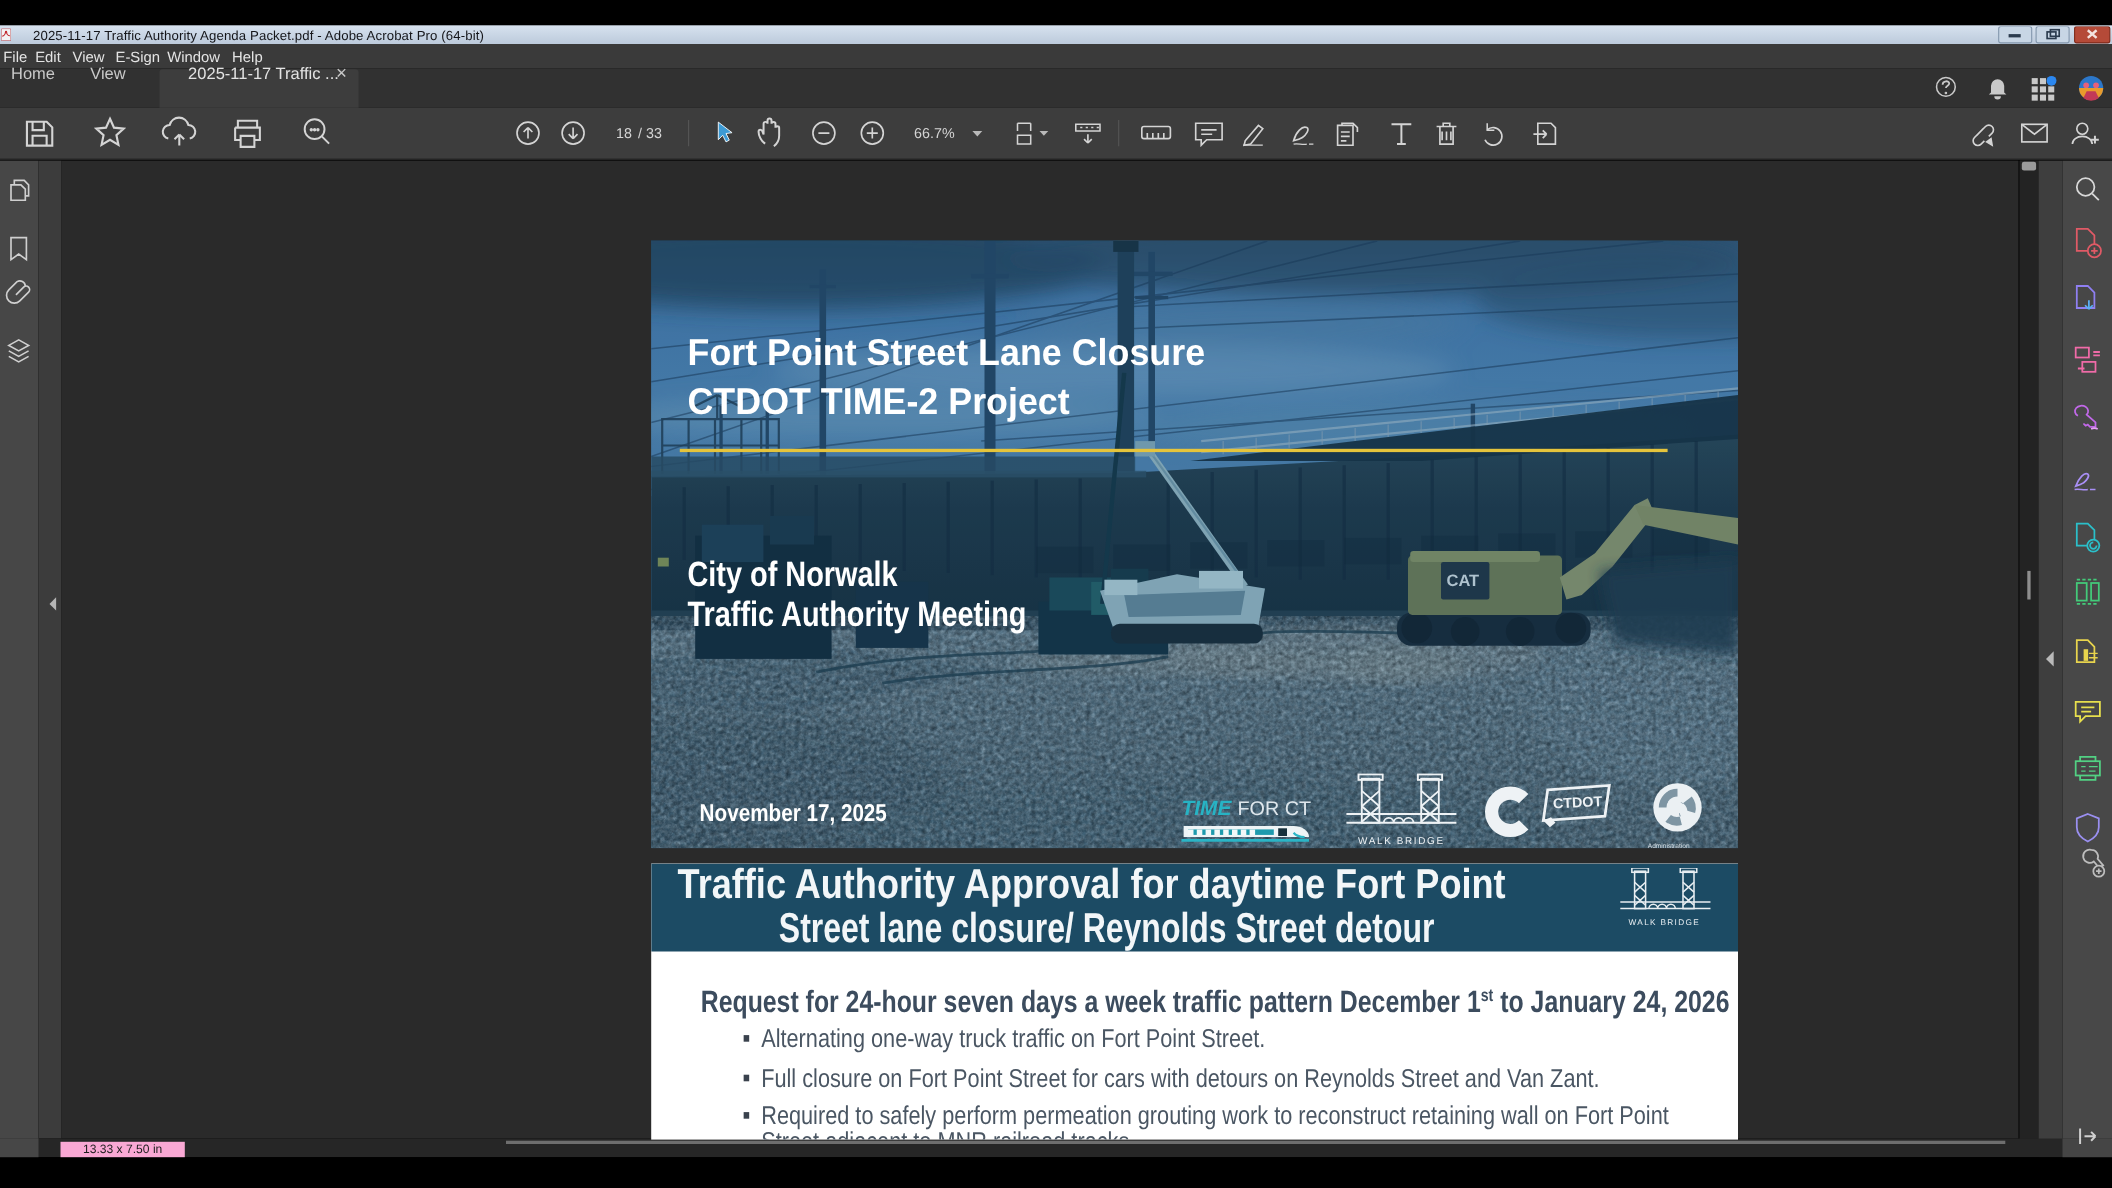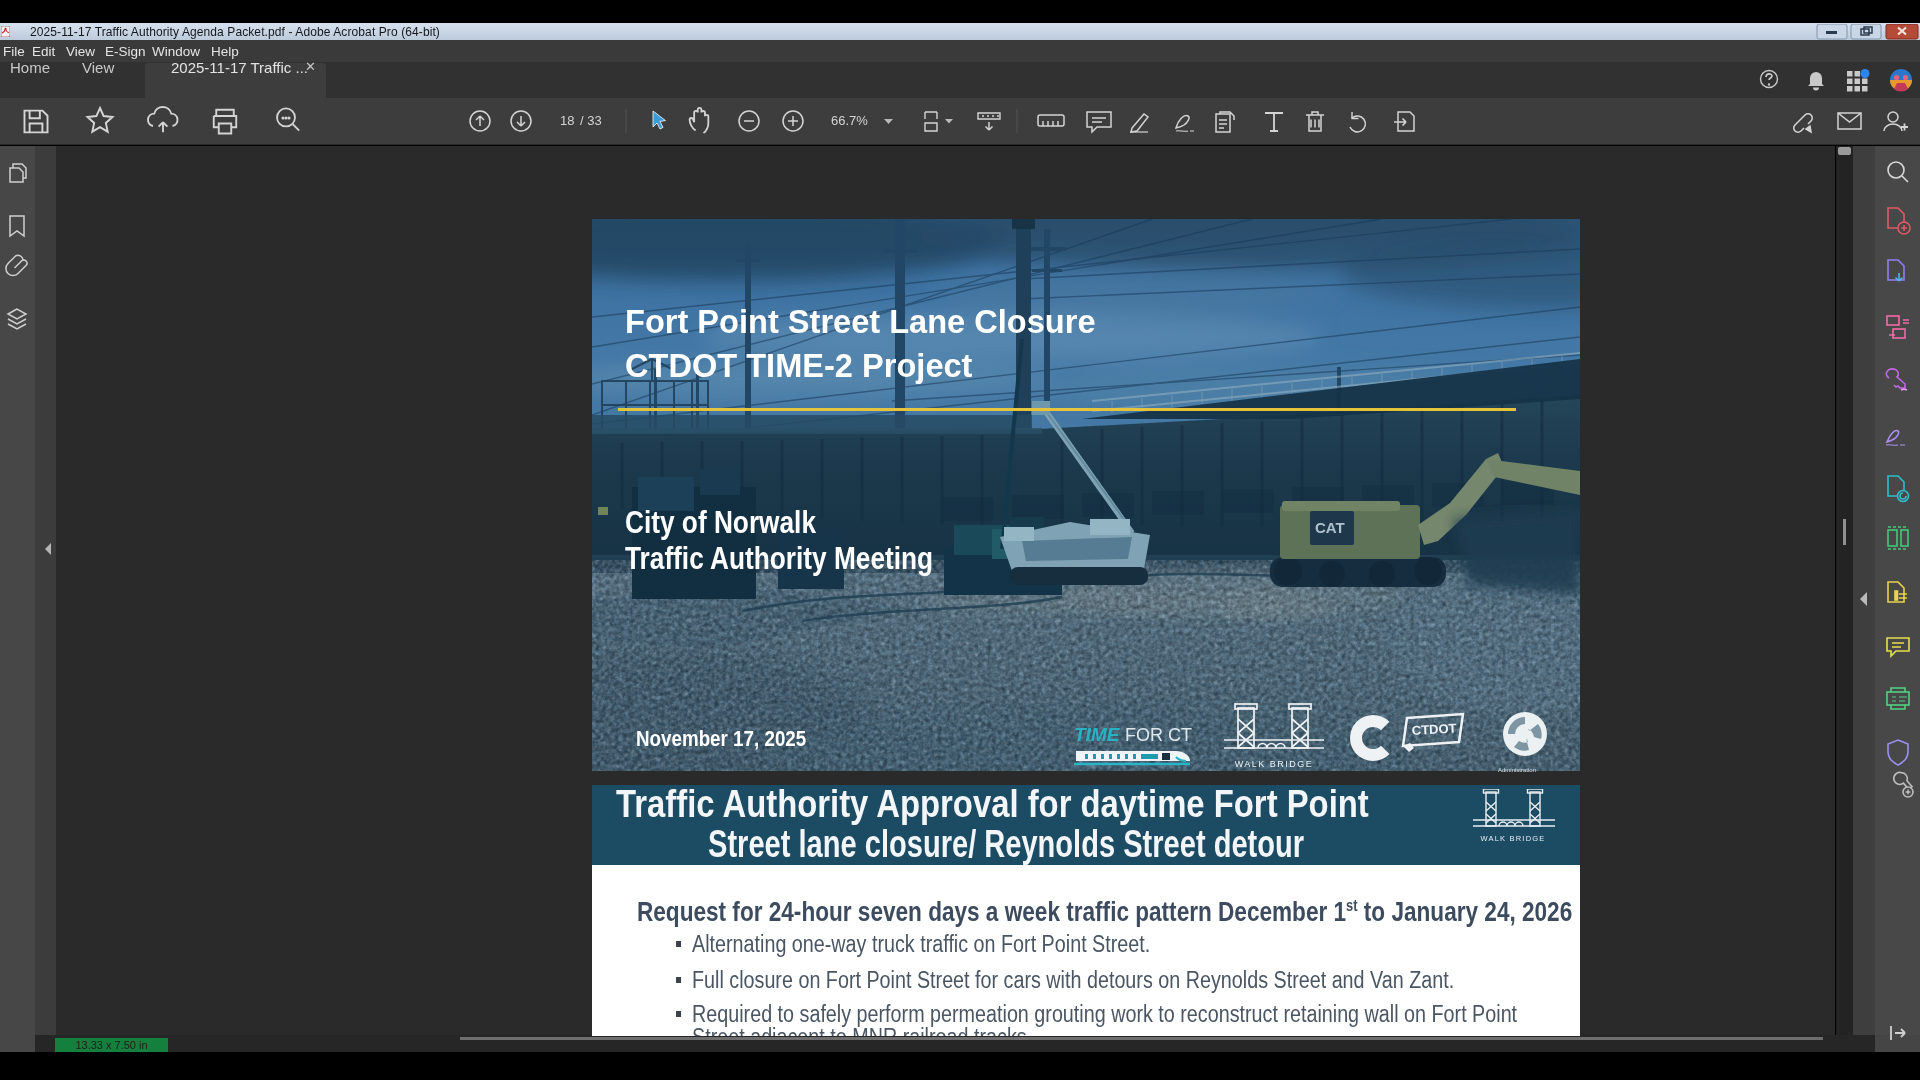--- a/index.html
+++ b/index.html
@@ -302,21 +302,21 @@
 
   <svg class="abs" style="left:1857px; top:590px" width="12" height="18" viewBox="0 0 12 18">
     <path d="M10,2 l-7,7 7,7 z" fill="#b9b9b9"></path>
   </svg>
 
   <div class="abs" style="left:1836px; top:146px; width:17px; height:889px; background:#232323"></div>
   <div class="abs" style="left:1838px; top:147px; width:13px; height:8px; background:#9a9a9a; border-radius:2px"></div>
   <div class="abs" style="left:1843px; top:519px; width:3px; height:26px; background:#8f8f8f"></div>
 
   <div class="abs" style="left:0px; top:1035px; width:35px; height:17px; background:#474747"></div>
-  <div class="abs" style="left:55px; top:1038px; width:113px; height:14px; background:#15803d; font-size:11px; color:#1d1d1d; text-align:center; line-height:14px;">13.33 x 7.50 in</div>
+  <div class="abs" style="left:55px; top:1038px; width:113px; height:14px; background:#f9a8d4; font-size:11px; color:#1d1d1d; text-align:center; line-height:14px;">13.33 x 7.50 in</div>
   <div class="abs" style="left:460px; top:1037px; width:1363px; height:3px; background:#6e6e6e"></div>
   <div class="abs" style="left:1875px; top:1035px; width:45px; height:17px; background:#454545"></div>
   <svg class="abs" style="left:1888px; top:1024px" width="22" height="18" viewBox="0 0 22 18">
     <path d="M3,2 v14 M7,9 h10 m0,0 l-4,-4 m4,4 l-4,4" stroke="#d0d0d0" stroke-width="1.8" fill="none"></path>
   </svg>
 
 
   <div class="abs" id="slide">
     <svg width="988" height="552" viewBox="0 0 988 552" style="position:absolute;left:0;top:0">
       <defs>

